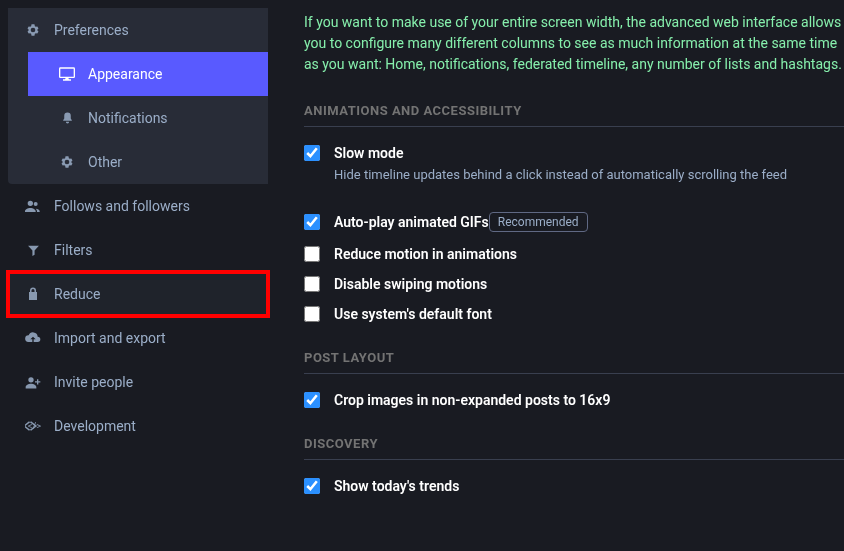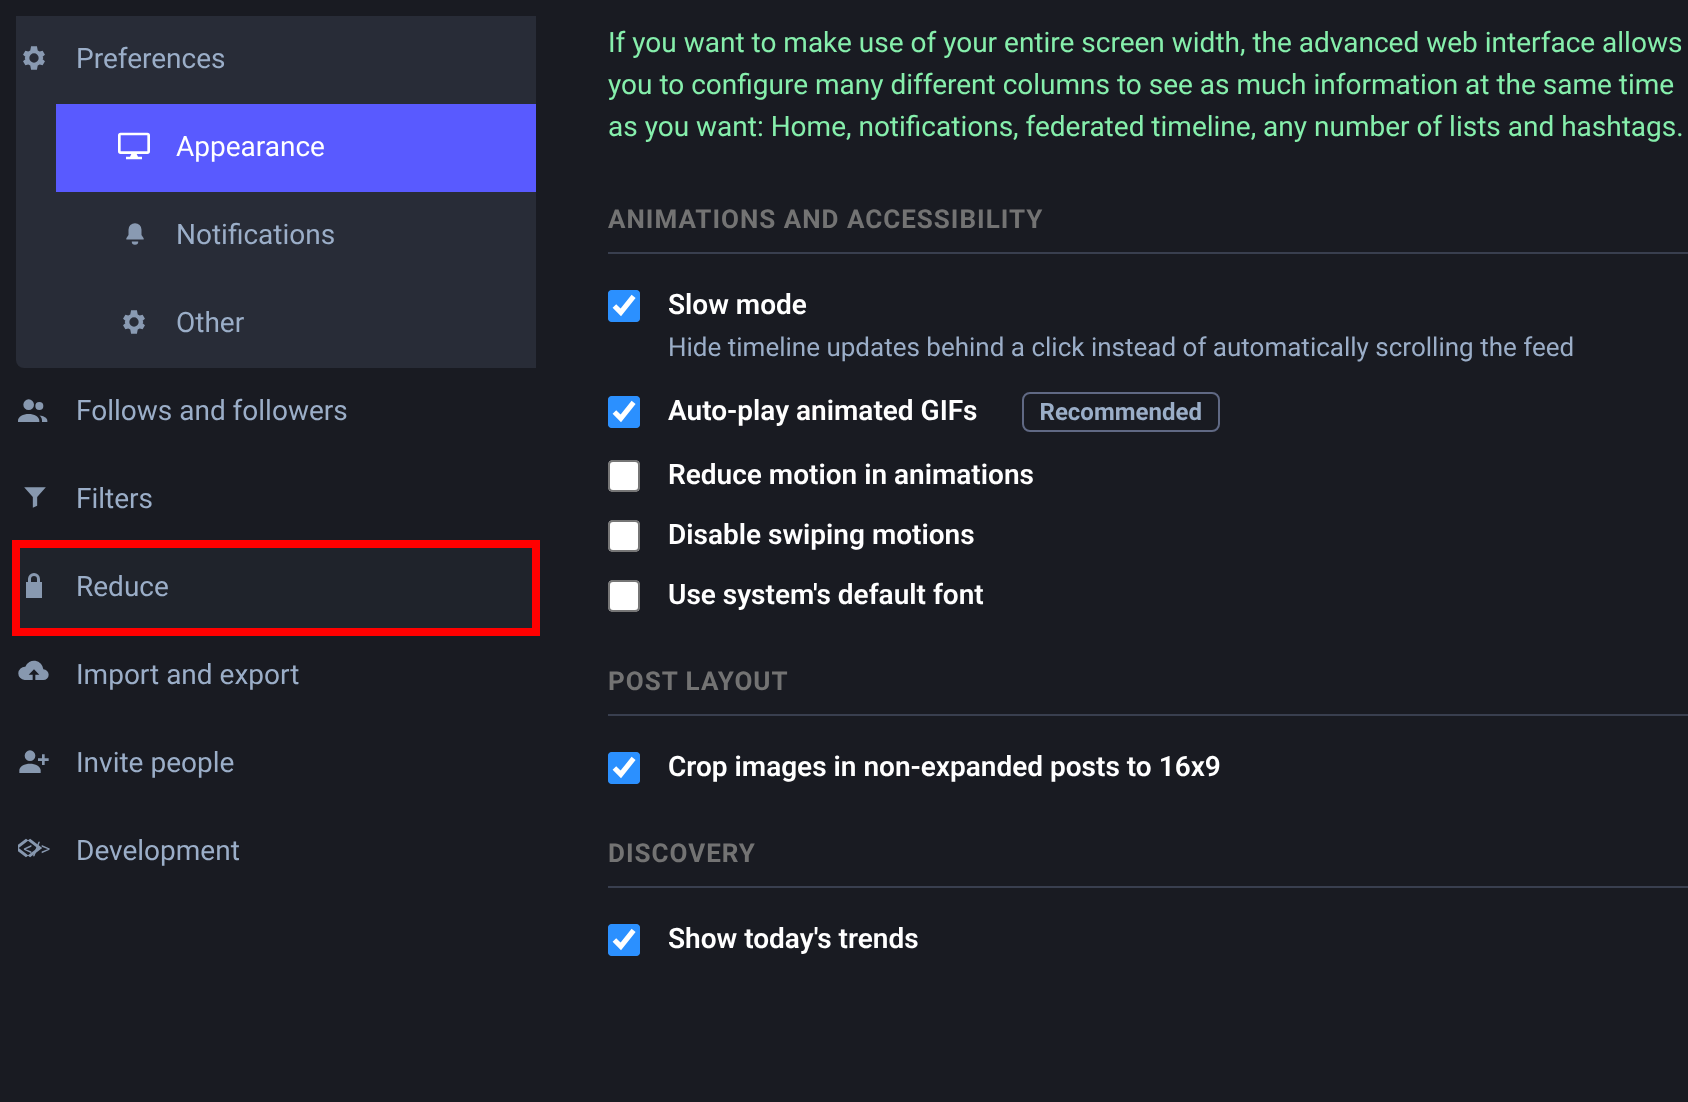--- a/index.html
+++ b/index.html
@@ -19,21 +19,22 @@
     padding: 8px;
     flex-shrink: 0;
   }
   .sidebar-group {
     background: #282c37;
     border-radius: 4px;
     margin-bottom: 0;
   }
   .sidebar-item {
     display: flex;
-    padding: 14px 0;
+    align-items: center;
+    padding: 14px 16px;
     color: #9baec8;
     cursor: pointer;
     position: relative;
   }
   .sidebar-item.sub {
     padding-left: 30px;
     background: #282c37;
     margin-left: 20px;
   }
   .sidebar-item.top {
@@ -83,21 +84,21 @@
   }
   .setting-label {
     color: #fff;
     font-weight: 600;
   }
   .setting-hint {
     color: #9baec8;
     font-size: 13px;
     margin-left: 30px;
     margin-top: -8px;
-    margin-bottom: 14px;
+    margin-bottom: 30px;
   }
   .section-header {
     color: #737373;
     font-weight: 700;
     font-size: 13px;
     letter-spacing: 0.5px;
     text-transform: uppercase;
     margin-top: 28px;
     margin-bottom: 8px;
   }
@@ -106,22 +107,22 @@
     border-top: 1px solid #393f4f;
     margin-bottom: 18px;
   }
   .badge {
     display: inline-block;
     border: 1px solid #606984;
     border-radius: 4px;
     color: #9baec8;
     font-size: 12px;
     padding: 2px 8px;
-    margin-left: 22px;
-    font-weight: 700;
+    margin-left: 0;
+    font-weight: 400;
   }
   svg { fill: currentColor; }
 </style>
 </head>
 <body>
 
 <div class="sidebar">
   <div class="sidebar-group">
     <div class="sidebar-item top">
       <span class="icon">

